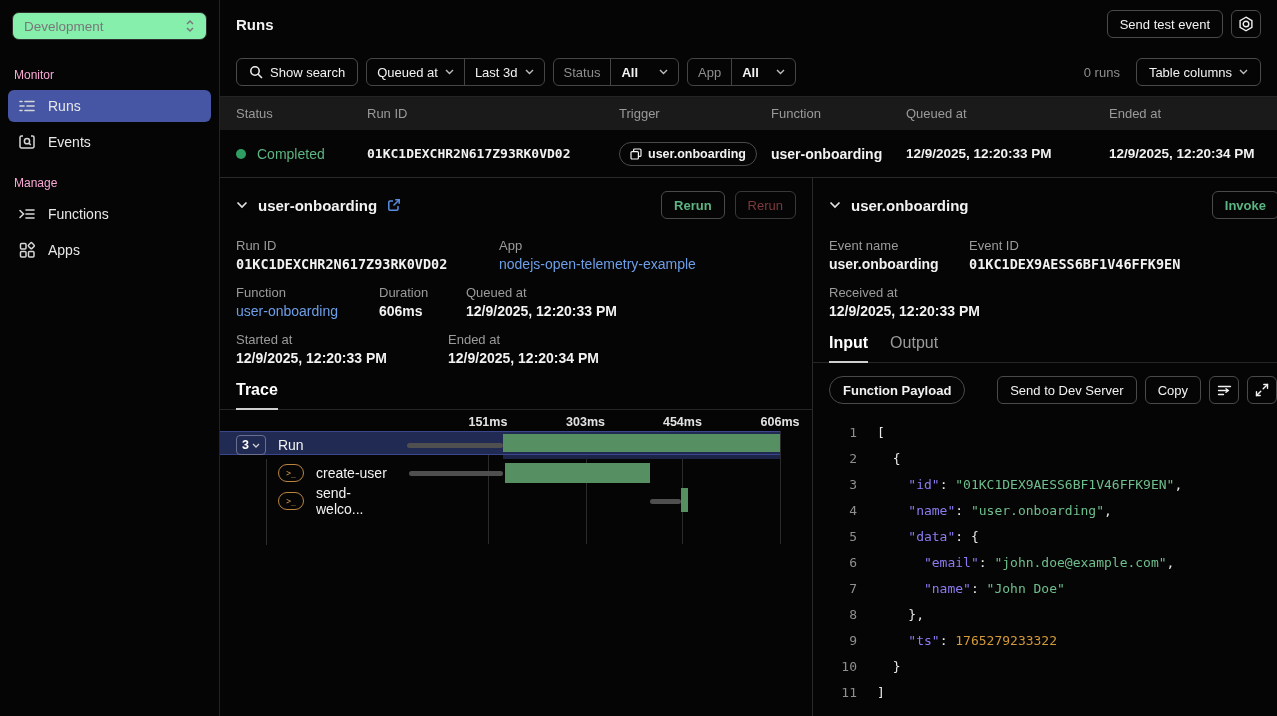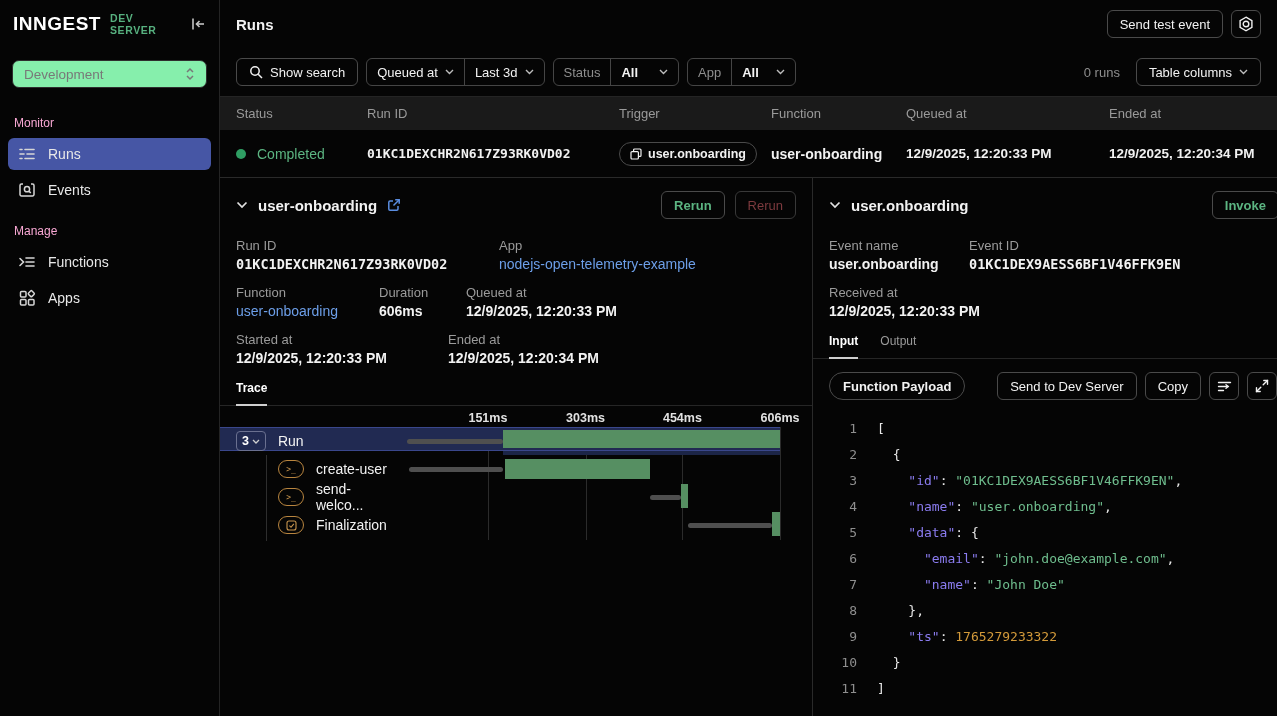--- a/index.html
+++ b/index.html
@@ -57,21 +57,21 @@
   .lpanel { width:593px; flex-shrink:0; border-right:1px solid #2a2a2a; position:relative; overflow:hidden; }
   .rpanel { flex:1; min-width:0; overflow:hidden; display:flex; flex-direction:column; }
   .panel-title-row { display:flex; align-items:center; gap:10px; padding:13px 16px 6px; }
   .panel-title { font-size:15px; font-weight:bold; }
   .meta-row { display:flex; padding:0 16px; margin-top:13px; }
   .meta .lbl { color:#9b9b9b; font-size:13px; margin-bottom:3px; }
   .meta .val { font-size:14px; font-weight:bold; }
   .meta .val.mono { font-size:13.5px; }
   .link { color:#6d9fe9; font-weight:normal; }
   .tabbar { display:flex; gap:22px; padding:0 16px; border-bottom:1px solid #262626; margin-top:15px; }
-  .tab { padding-bottom:9px; font-size:12px; color:#9b9b9b; cursor:pointer; }
+  .tab { padding-bottom:9px; font-size:16px; color:#9b9b9b; cursor:pointer; }
   .tab.active { color:#fff; font-weight:bold; border-bottom:2px solid #cfcfcf; margin-bottom:-1px; }
 
   
   .wf { position:relative; height:142px; }
   .wf-axis { position:absolute; left:171px; right:32px; top:5px; height:16px; font-size:12.5px; font-weight:600; color:#e2e2e2; z-index:3; }
   .wf-tick { position:absolute; transform:translateX(-50%); white-space:nowrap; }
   .wf-grid { position:absolute; left:171px; right:32px; top:21px; bottom:8px; z-index:0; }
   .wf-gline { position:absolute; top:0; bottom:0; width:1px; background:#2b2b2b; }
   .wf-rows { position:absolute; left:0; right:0; top:21px; z-index:1; }
   .wf-row { height:28px; position:relative; display:flex; align-items:center; }
@@ -102,31 +102,20 @@
   .tk-s { color:#6fbe8e; }
   .tk-n { color:#d39a3a; }
   .tk-p { color:#e8e8e8; }
 </style>
 </head>
 <body>
 
 <div class="app">
 
   <aside class="sidebar">
-    <div class="logo-row">
-      <span class="logo">INNGEST</span>
-      <span class="dev-badge">DEV SERVER</span>
-      <button class="collapse-btn">
-        <svg width="16" height="16" viewBox="0 0 16 16" fill="none" stroke="currentColor" stroke-width="1.6">
-          <line x1="3" y1="2.5" x2="3" y2="13.5"></line>
-            <line x1="14" y1="8" x2="6.5" y2="8"></line>
-            <polyline points="9.5,5 6.5,8 9.5,11"></polyline>
-        </svg>
-      </button>
-    </div>
     <div class="env-select">
       <span>Development</span>
       <svg width="10" height="14" viewBox="0 0 10 14" fill="none" stroke="#787878" stroke-width="1.5">
         <polyline points="2,5 5,2 8,5"></polyline>
           <polyline points="2,9 5,12 8,9"></polyline>
       </svg>
     </div>
     <div class="nav-section-label">Monitor</div>
     <div class="nav-item active">
       <span class="nav-icon">
@@ -371,35 +360,20 @@
                 </div>
               </div>
               <div class="wf-row">
                 <div class="wf-name child">
                   <span class="icon-pill">&gt;_</span>
                   <span>send-welco...</span>
                 </div>
                 <div class="wf-track">
                   <div class="wf-wait" style="left: 66.5017%; width: 8.08581%;"></div>
                   <div class="wf-bar thin" style="left: 74.5875%; width: 1.65017%;"></div>
-                </div>
-              </div>
-              <div class="wf-row">
-                <div class="wf-name child">
-                  <span class="icon-pill">
-                    <svg width="11" height="11" viewBox="0 0 11 11" fill="none" stroke="currentColor" stroke-width="1.1">
-                      <rect x="1" y="1" width="9" height="9" rx="2"></rect>
-                      <polyline points="3.4,5.7 5,7.3 7.8,3.8"></polyline>
-                    </svg>
-                  </span>
-                  <span>Finalization</span>
-                </div>
-                <div class="wf-track">
-                  <div class="wf-wait" style="left: 76.2376%; width: 21.7822%;"></div>
-                  <div class="wf-bar thin" style="left: 98.0198%; width: 1.9802%;"></div>
                 </div>
               </div>
             </div>
           </div>
       </section>
 
       <section class="rpanel">
         <div class="panel-title-row">
           <svg width="12" height="8" viewBox="0 0 12 8" fill="none" stroke="#e2e2e2" stroke-width="1.7">
               <polyline points="1.5,1.5 6,6 10.5,1.5"></polyline>

